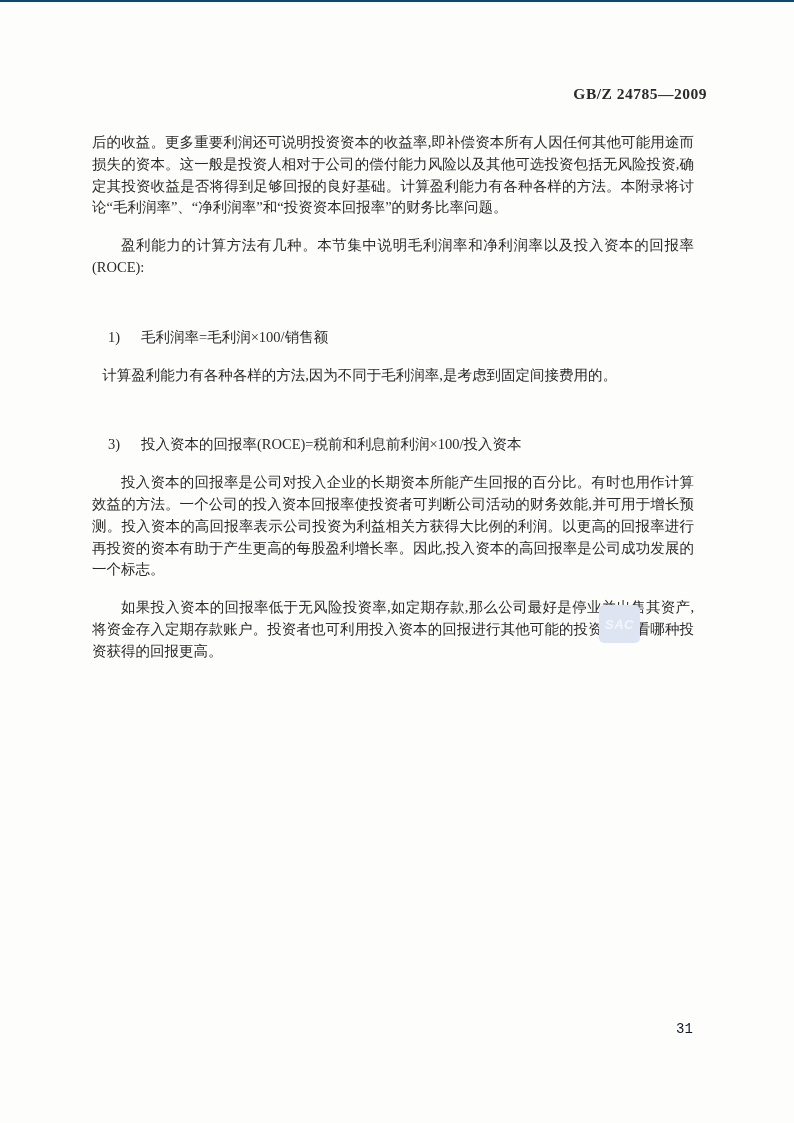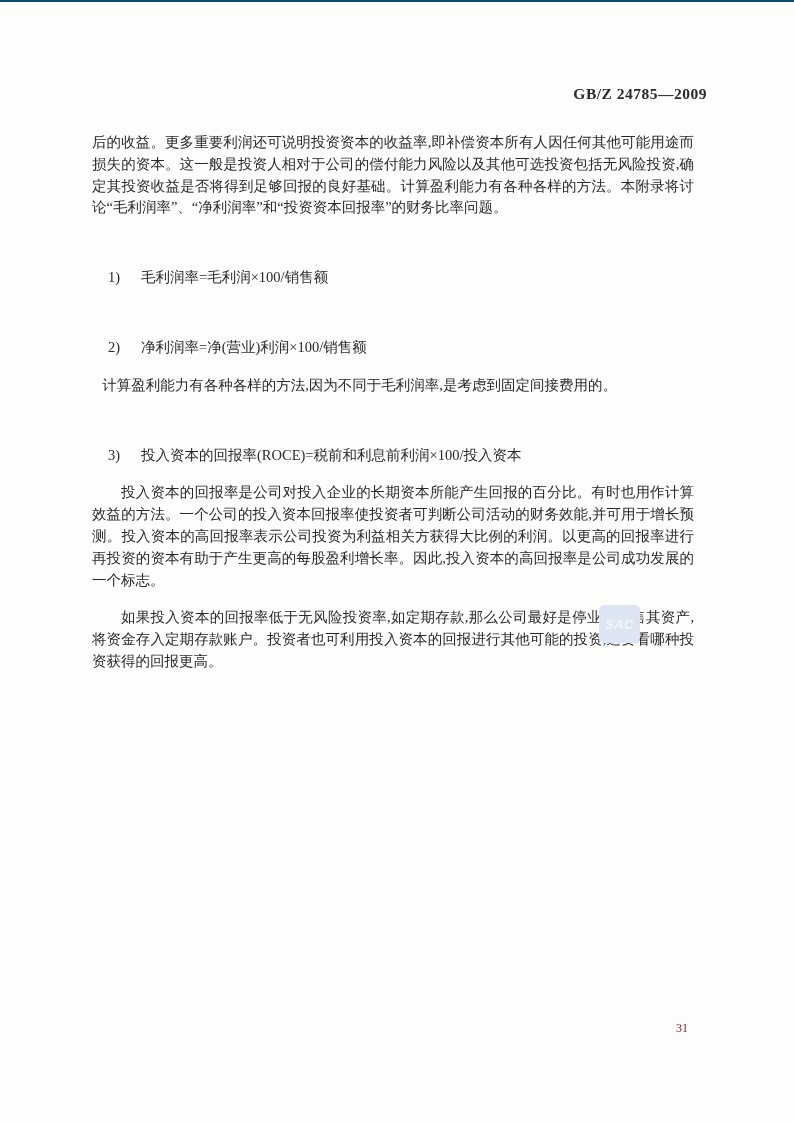--- a/index.html
+++ b/index.html
@@ -52,43 +52,42 @@
     color:#f3f6fa;
     font-family:"Liberation Sans","DejaVu Sans",sans-serif;
     font-style:italic;
     font-weight:bold;
     font-size:13px;
     letter-spacing:0.5px;
   }
   .page-number {
     position:absolute;
     top:1019px; left:676px;
-    font-size:12px;
-    color:#7f1d1d;
+    font-size:14px;
+    color:#0f172a;
+    font-family:Liberation Mono, monospace;
   }
 </style>
 </head>
 <body>
 
 <div class="page">
 
   <div class="std-header">GB/Z 24785—2009</div>
 
   <div class="content">
 
     <p class="p-cont">后的收益。更多重要利润还可说明投资资本的收益率,即补偿资本所有人因任何其他可能用途而损失的资本。这一般是投资人相对于公司的偿付能力风险以及其他可选投资包括无风险投资,确定其投资收益是否将得到足够回报的良好基础。计算盈利能力有各种各样的方法。本附录将讨论“毛利润率”、“净利润率”和“投资资本回报率”的财务比率问题。</p>
 
+    <p class="p-indent">盈利能力的计算方法有几种。本节集中说明毛利润率和净利润率以及投入资本的回报率(ROCE):</p>
 
     <div class="item">
       <span class="num">1)</span><span>毛利润率=毛利润×100/销售额</span>
     </div>
 
-    <div class="item">
-      <span class="num">2)</span><span>净利润率=净(营业)利润×100/销售额</span>
-    </div>
     <p class="p-note">计算盈利能力有各种各样的方法,因为不同于毛利润率,是考虑到固定间接费用的。</p>
 
     <div class="item">
       <span class="num">3)</span><span>投入资本的回报率(ROCE)=税前和利息前利润×100/投入资本</span>
     </div>
 
     <p class="p-indent">投入资本的回报率是公司对投入企业的长期资本所能产生回报的百分比。有时也用作计算效益的方法。一个公司的投入资本回报率使投资者可判断公司活动的财务效能,并可用于增长预测。投入资本的高回报率表示公司投资为利益相关方获得大比例的利润。以更高的回报率进行再投资的资本有助于产生更高的每股盈利增长率。因此,投入资本的高回报率是公司成功发展的一个标志。</p>
 
     <p class="p-indent">如果投入资本的回报率低于无风险投资率,如定期存款,那么公司最好是停业并出售其资产,将资金存入定期存款账户。投资者也可利用投入资本的回报进行其他可能的投资,这要看哪种投资获得的回报更高。</p>
 

